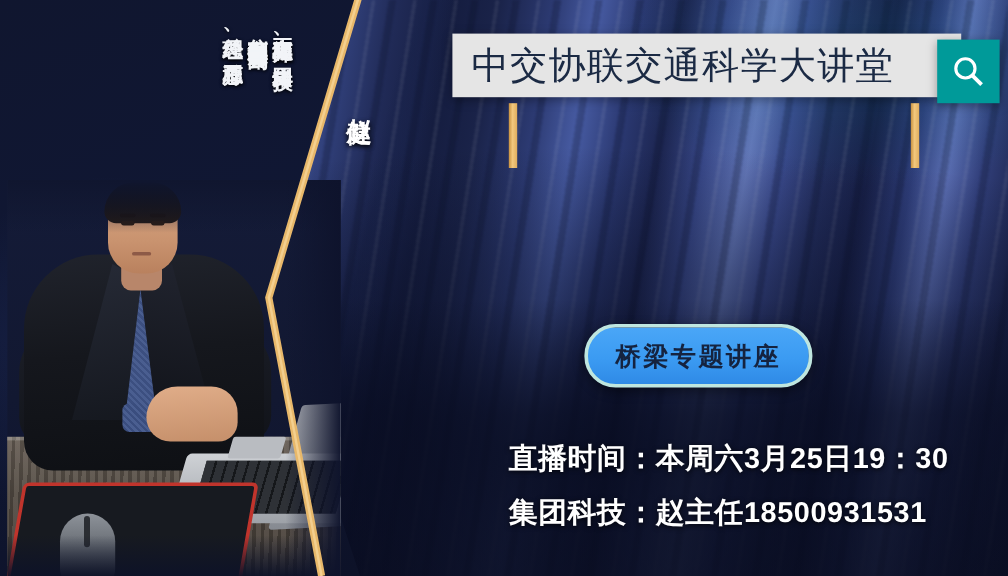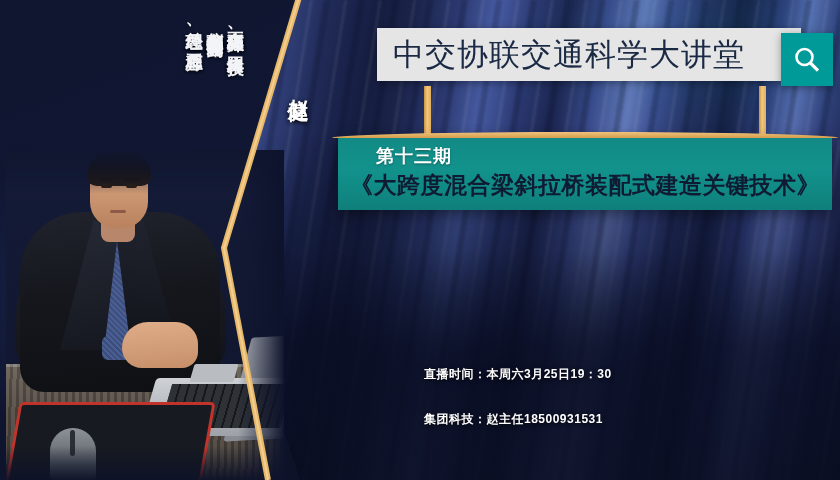--- a/index.html
+++ b/index.html
@@ -233,21 +233,21 @@
     border:3px solid #bfe6df;
     border-radius:26px;
     display:flex;align-items:center;justify-content:center;
     box-shadow:0 3px 10px rgba(0,0,0,.45);
   }
   .pill-text{font-size:21px;font-weight:bold;color:#15233f;letter-spacing:2px;}
 
   
   .info{
     position:absolute;left:424px;
-    font-size:12px;font-weight:bold;color:#ffffff;
+    font-size:24px;font-weight:bold;color:#ffffff;
     letter-spacing:.5px;white-space:nowrap;
     text-shadow:0 1px 4px rgba(0,0,0,.85);
   }
   .info-1{top:366px;}
   .info-2{top:411px;}
 </style>
 </head>
 <body>
 
 <div class="poster">
@@ -309,22 +309,21 @@
   </div>
   <div class="search-box">
     <svg width="30" height="30" viewBox="0 0 30 30">
       <circle cx="12.5" cy="12" r="8" fill="none" stroke="#ffffff" stroke-width="2.6"></circle>
       <line x1="18.4" y1="18" x2="26" y2="25.6" stroke="#ffffff" stroke-width="3.2" stroke-linecap="butt"></line>
     </svg>
   </div>
   <div class="post-l"></div>
   <div class="post-r"></div>
 
-  <div class="sub-panel">
-    <div class="sub-issue">第十三期</div>
-    <div class="sub-title">《大跨度混合梁斜拉桥装配式建造关键技术》</div>
-  </div>
-
+
+  <div class="pill">
+    <span class="pill-text">桥梁专题讲座</span>
+  </div>
 
   <div class="info info-1">直播时间：本周六3月25日19：30</div>
   <div class="info info-2">集团科技：赵主任18500931531</div>
 
 </div>
 
 </body></html>

